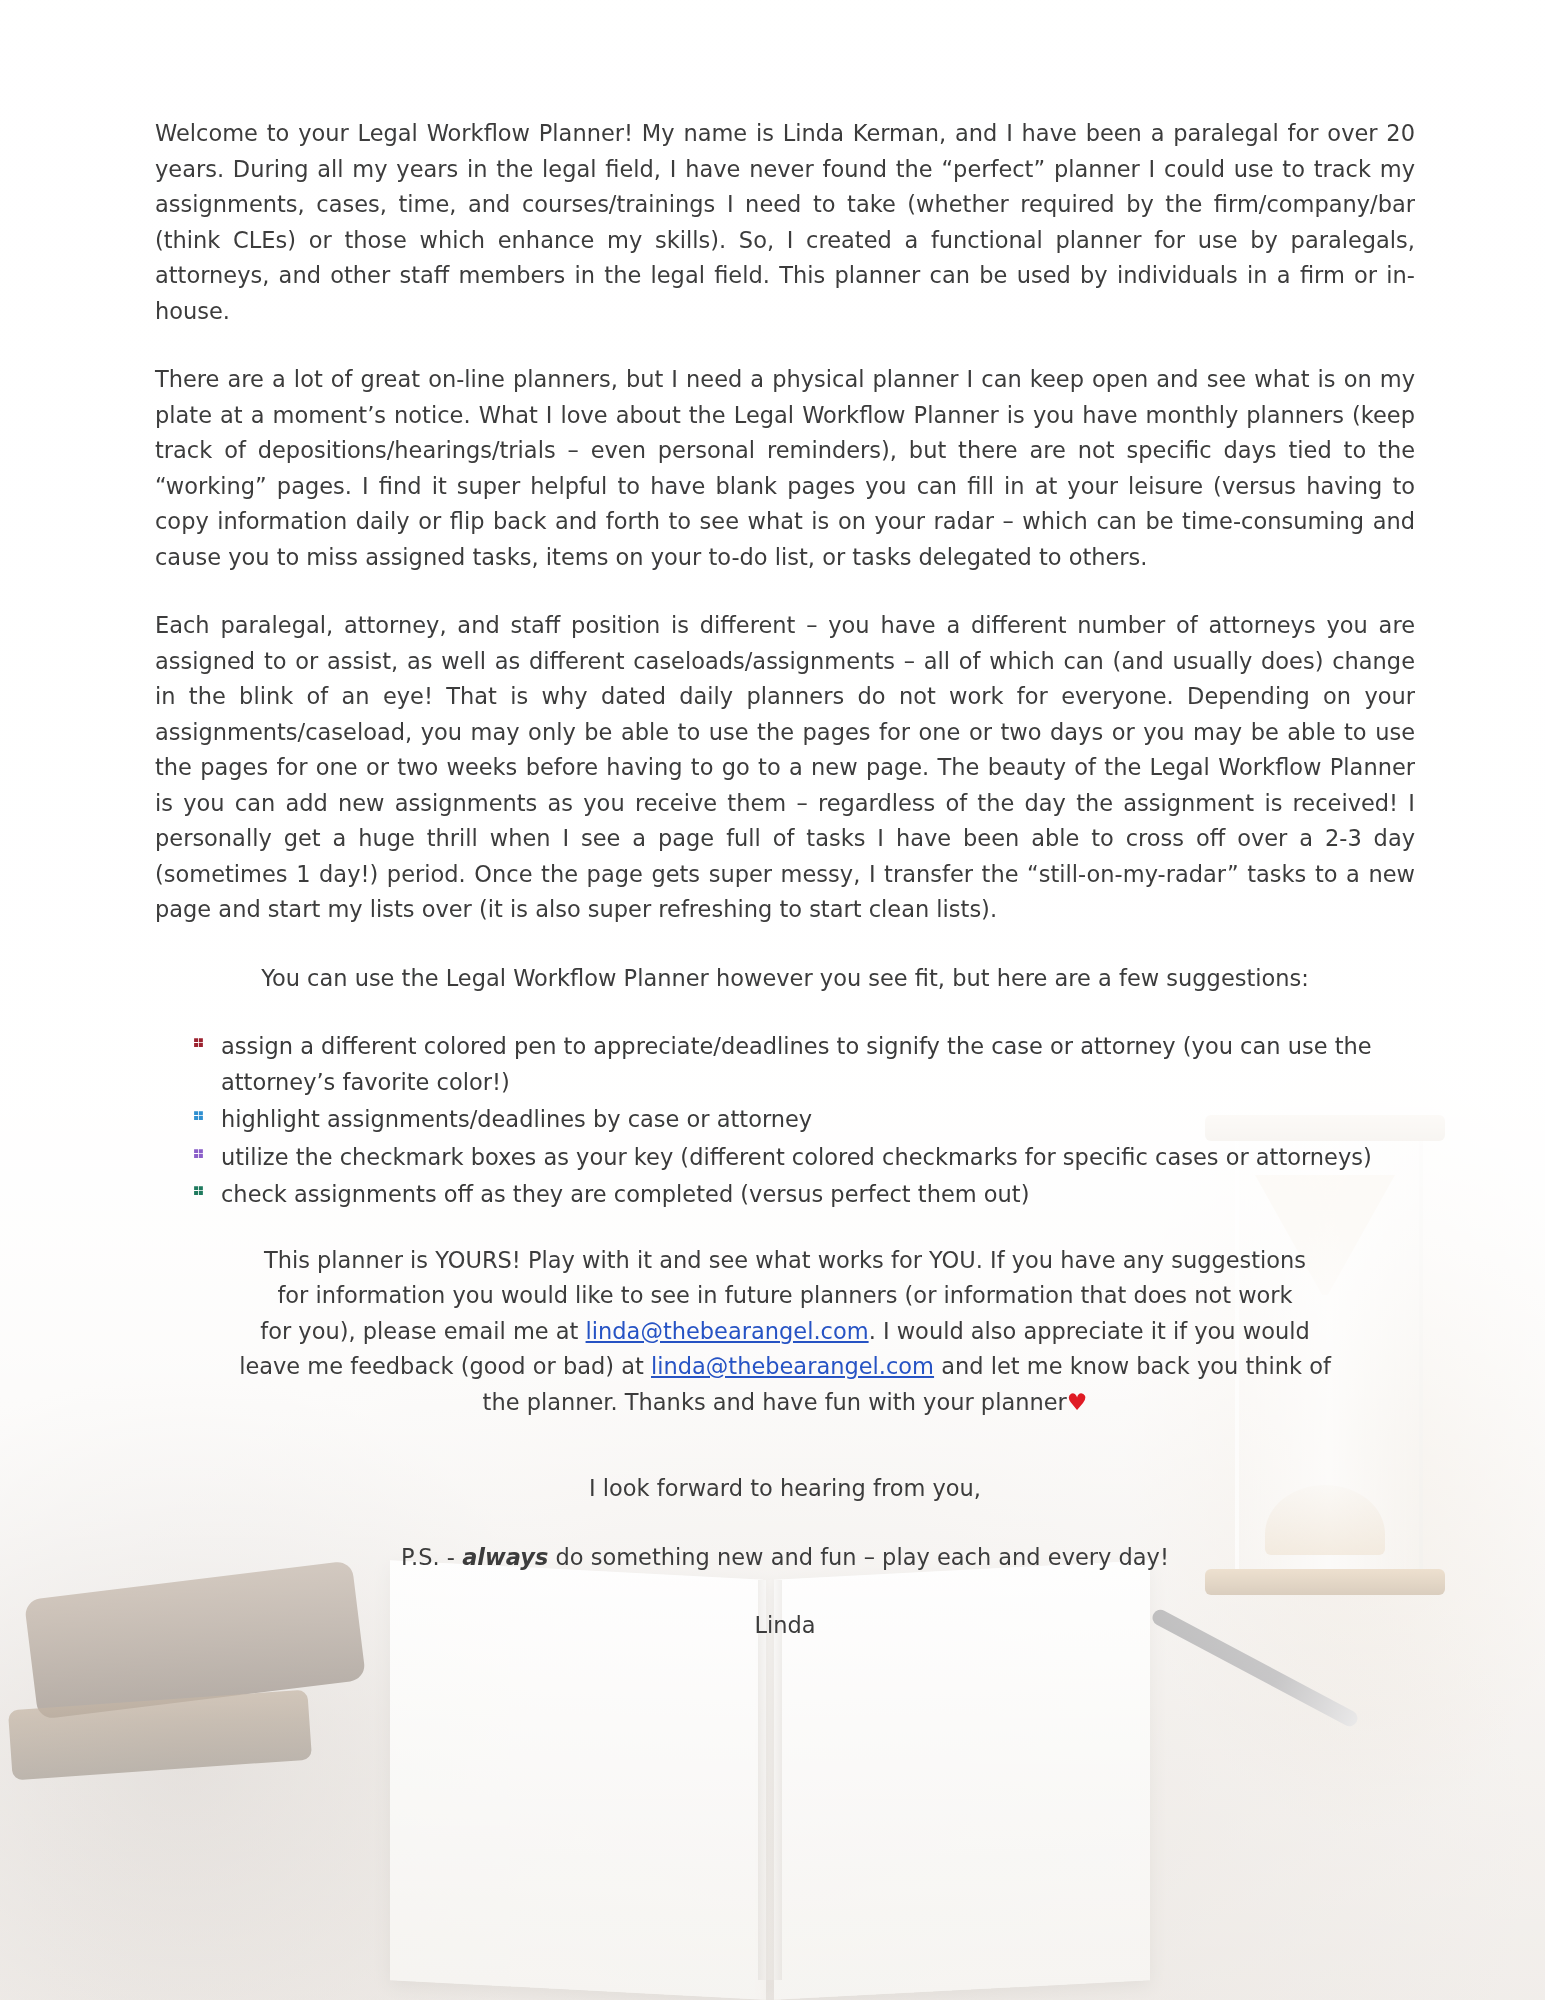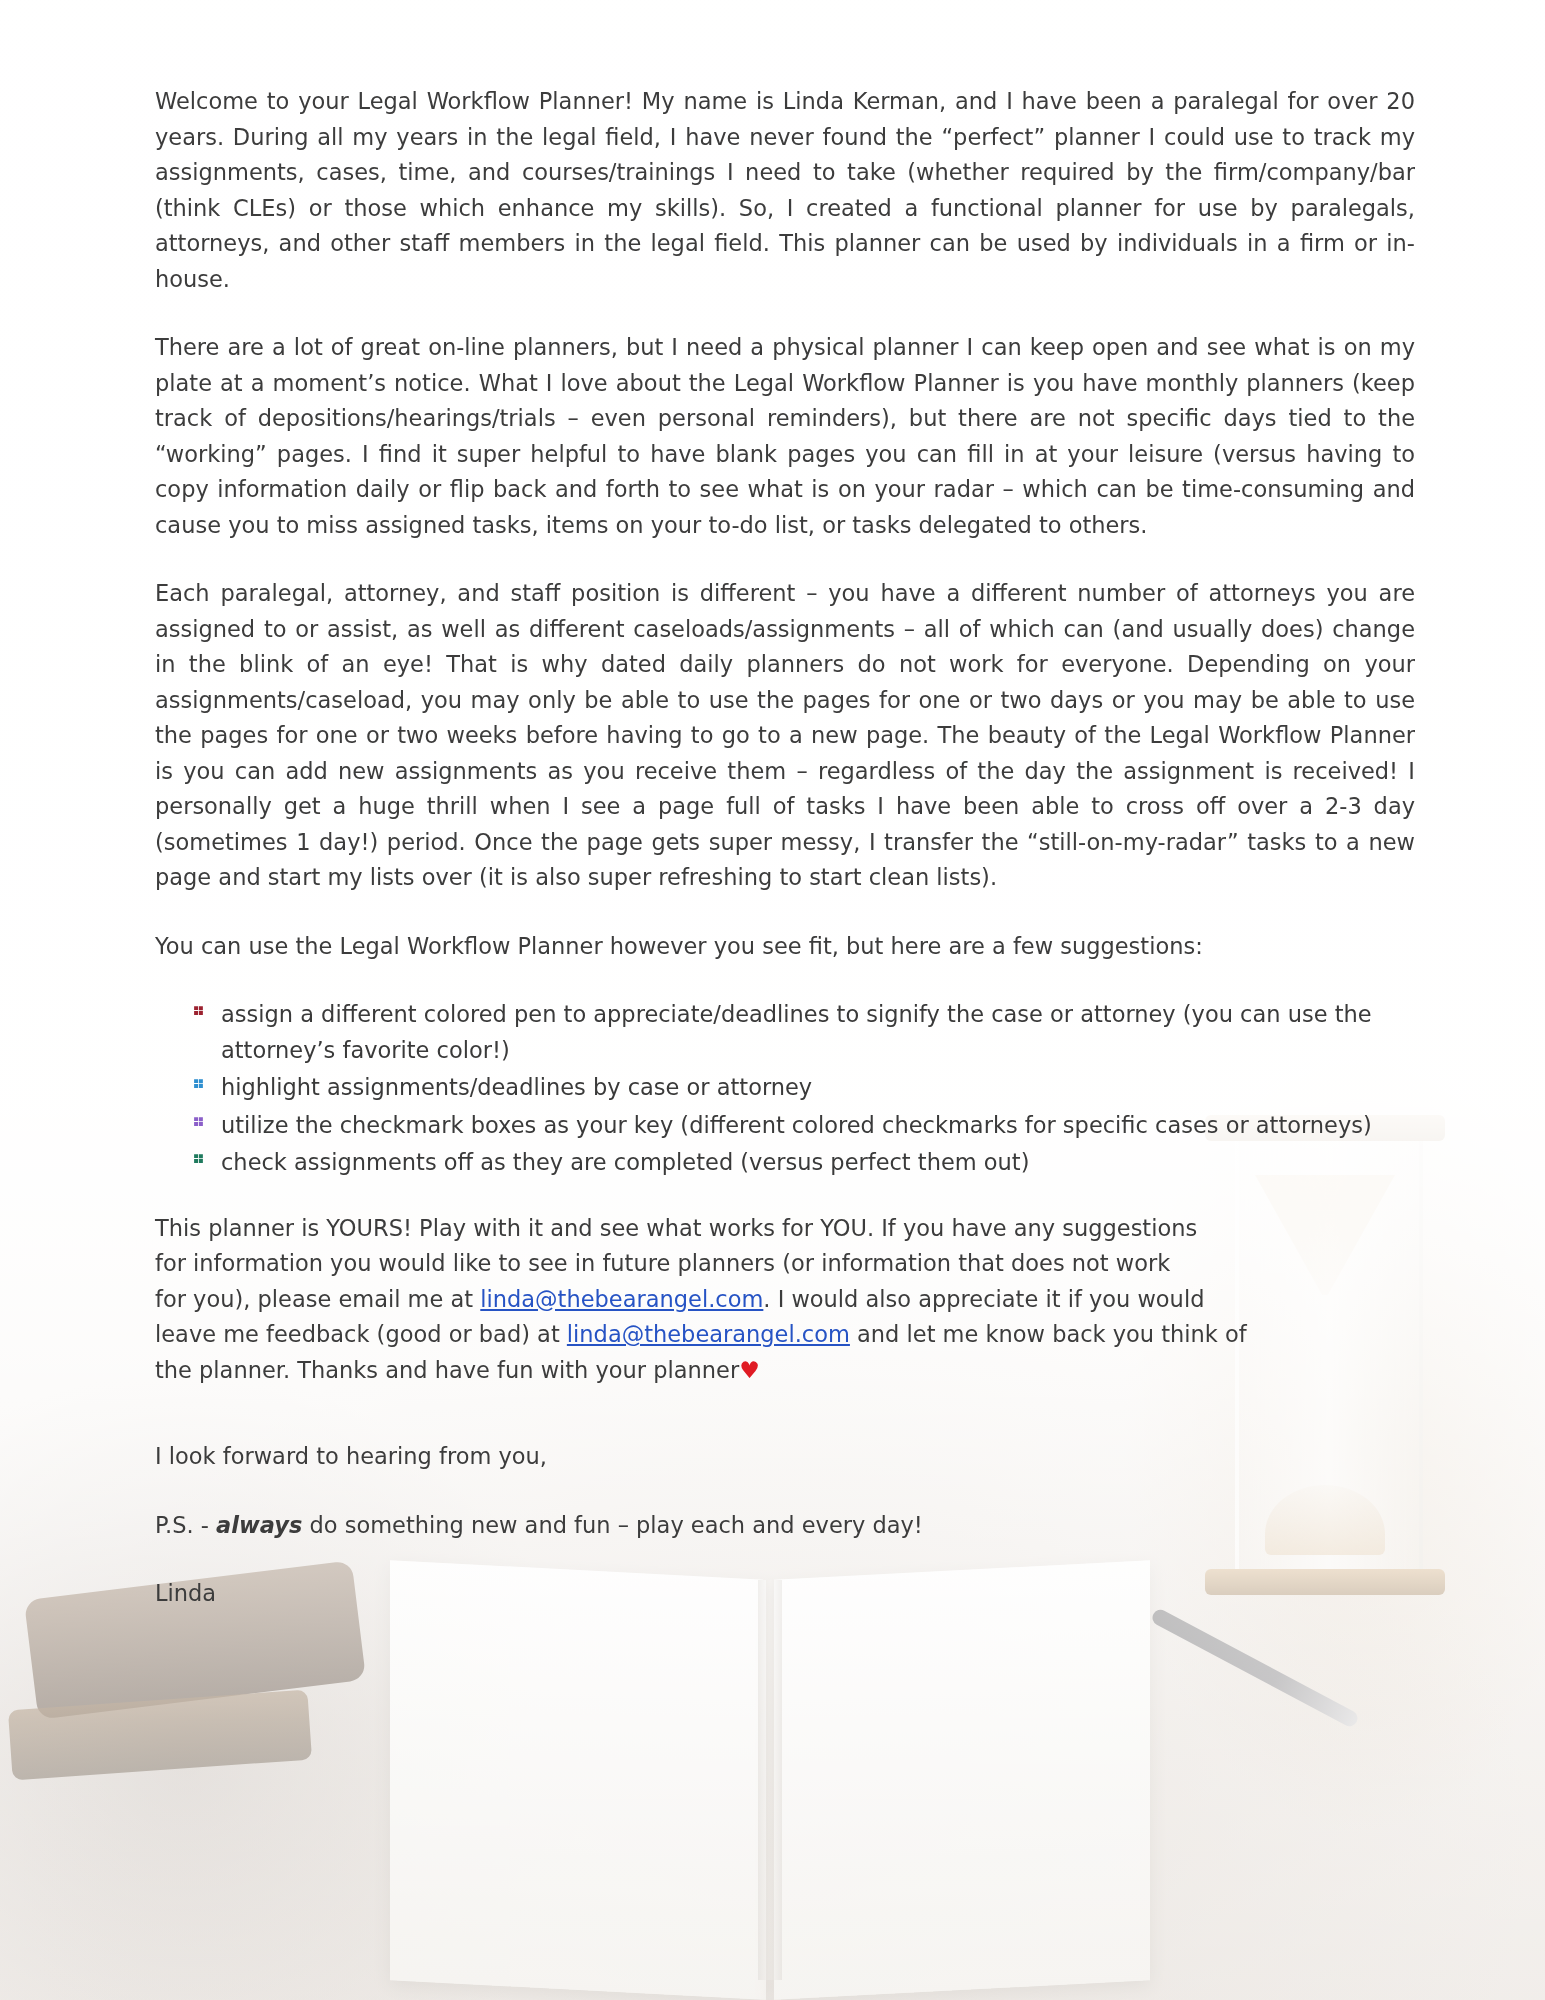--- a/index.html
+++ b/index.html
@@ -145,31 +145,31 @@
     border-radius: 10px;
     transform: rotate(-4deg);
     z-index: 1;
     opacity: 0.7;
   }
 
   
   .content {
     position: relative;
     z-index: 5;
-    padding: 84px 130px 0 155px;
+    padding: 116px 130px 0 155px;
     color: #3a3a3a;
     font-size: 22.5px;
     line-height: 35.5px;
   }
   p.para {
     margin: 0 0 33px 0;
     text-align: justify;
     color: #3c3c3c;
   }
-  p.para.nojust { text-align: left; }
+  p.para.nojust { text-align: center; }
   .intro-list {
     list-style: none;
     margin: 0 0 30px 0;
     padding: 0 0 0 32px;
   }
   .intro-list li {
     position: relative;
     padding-left: 34px;
     margin-bottom: 2px;
     text-align: left;

